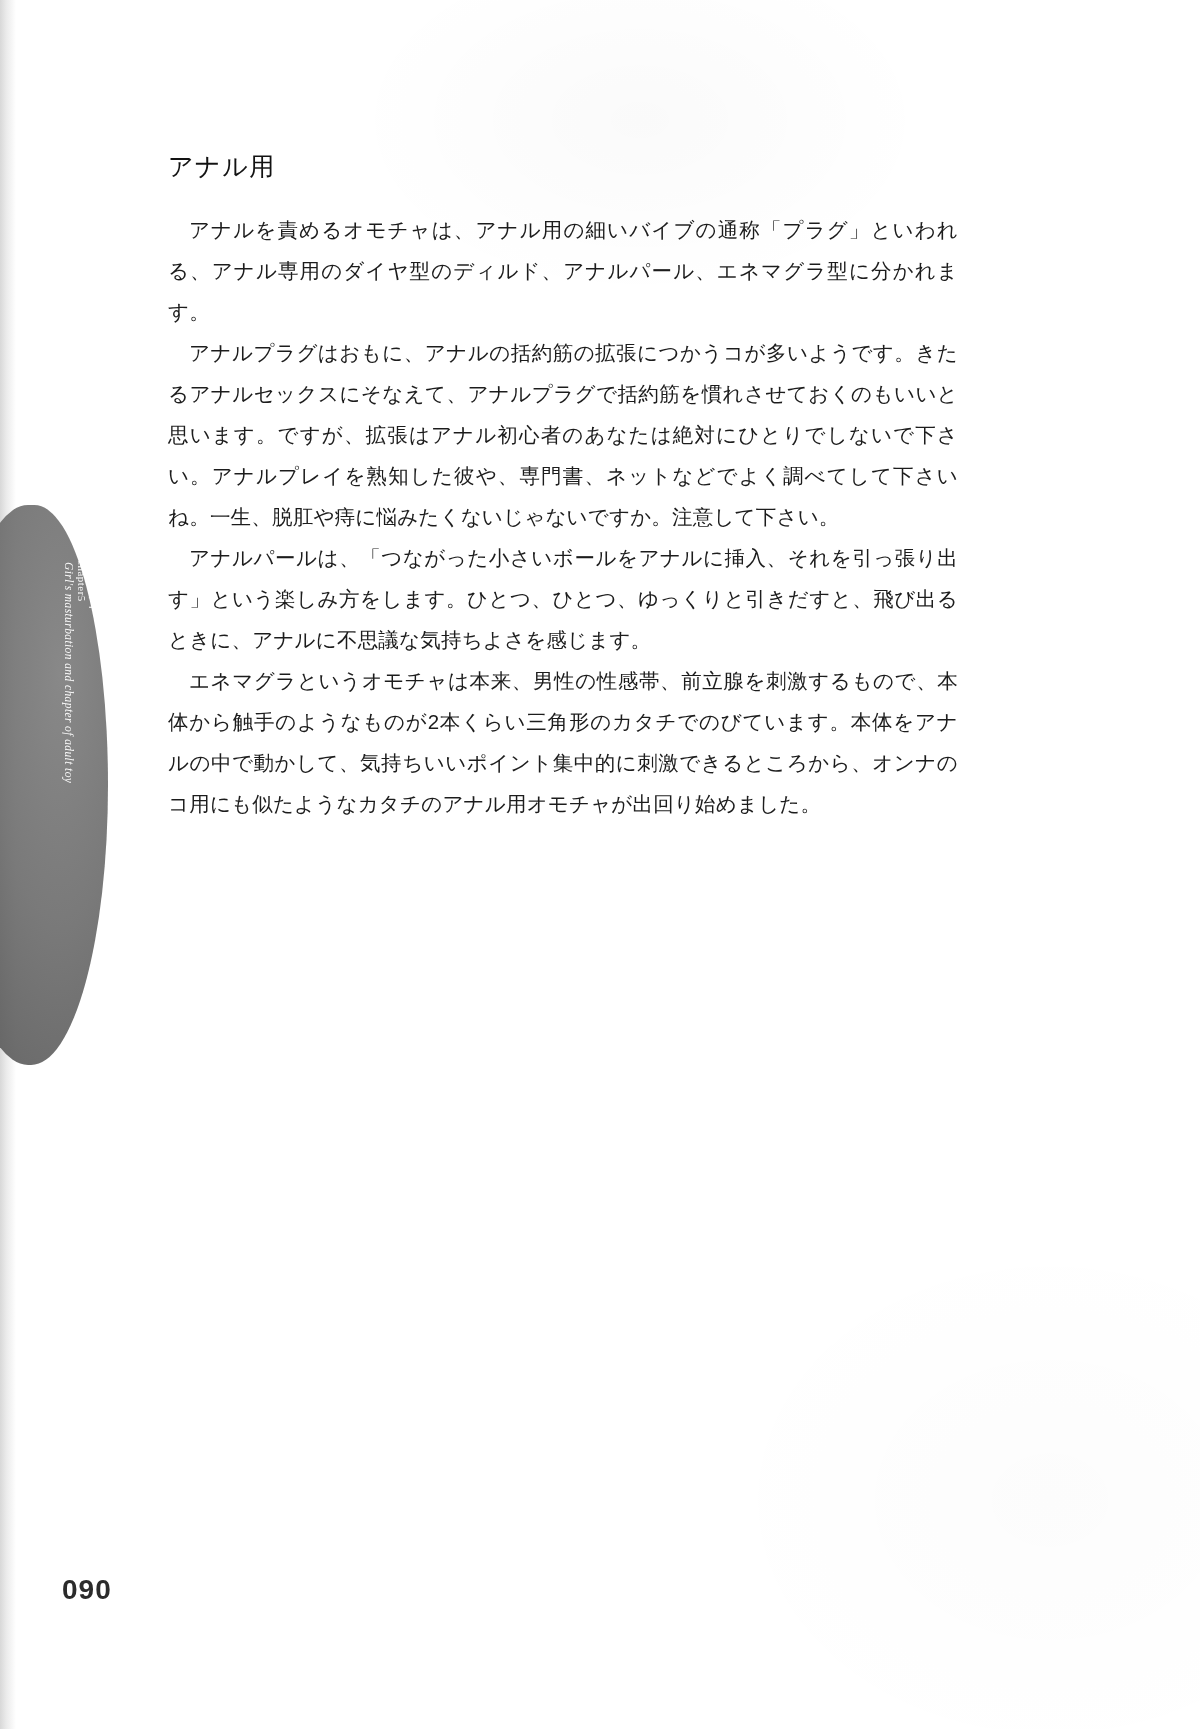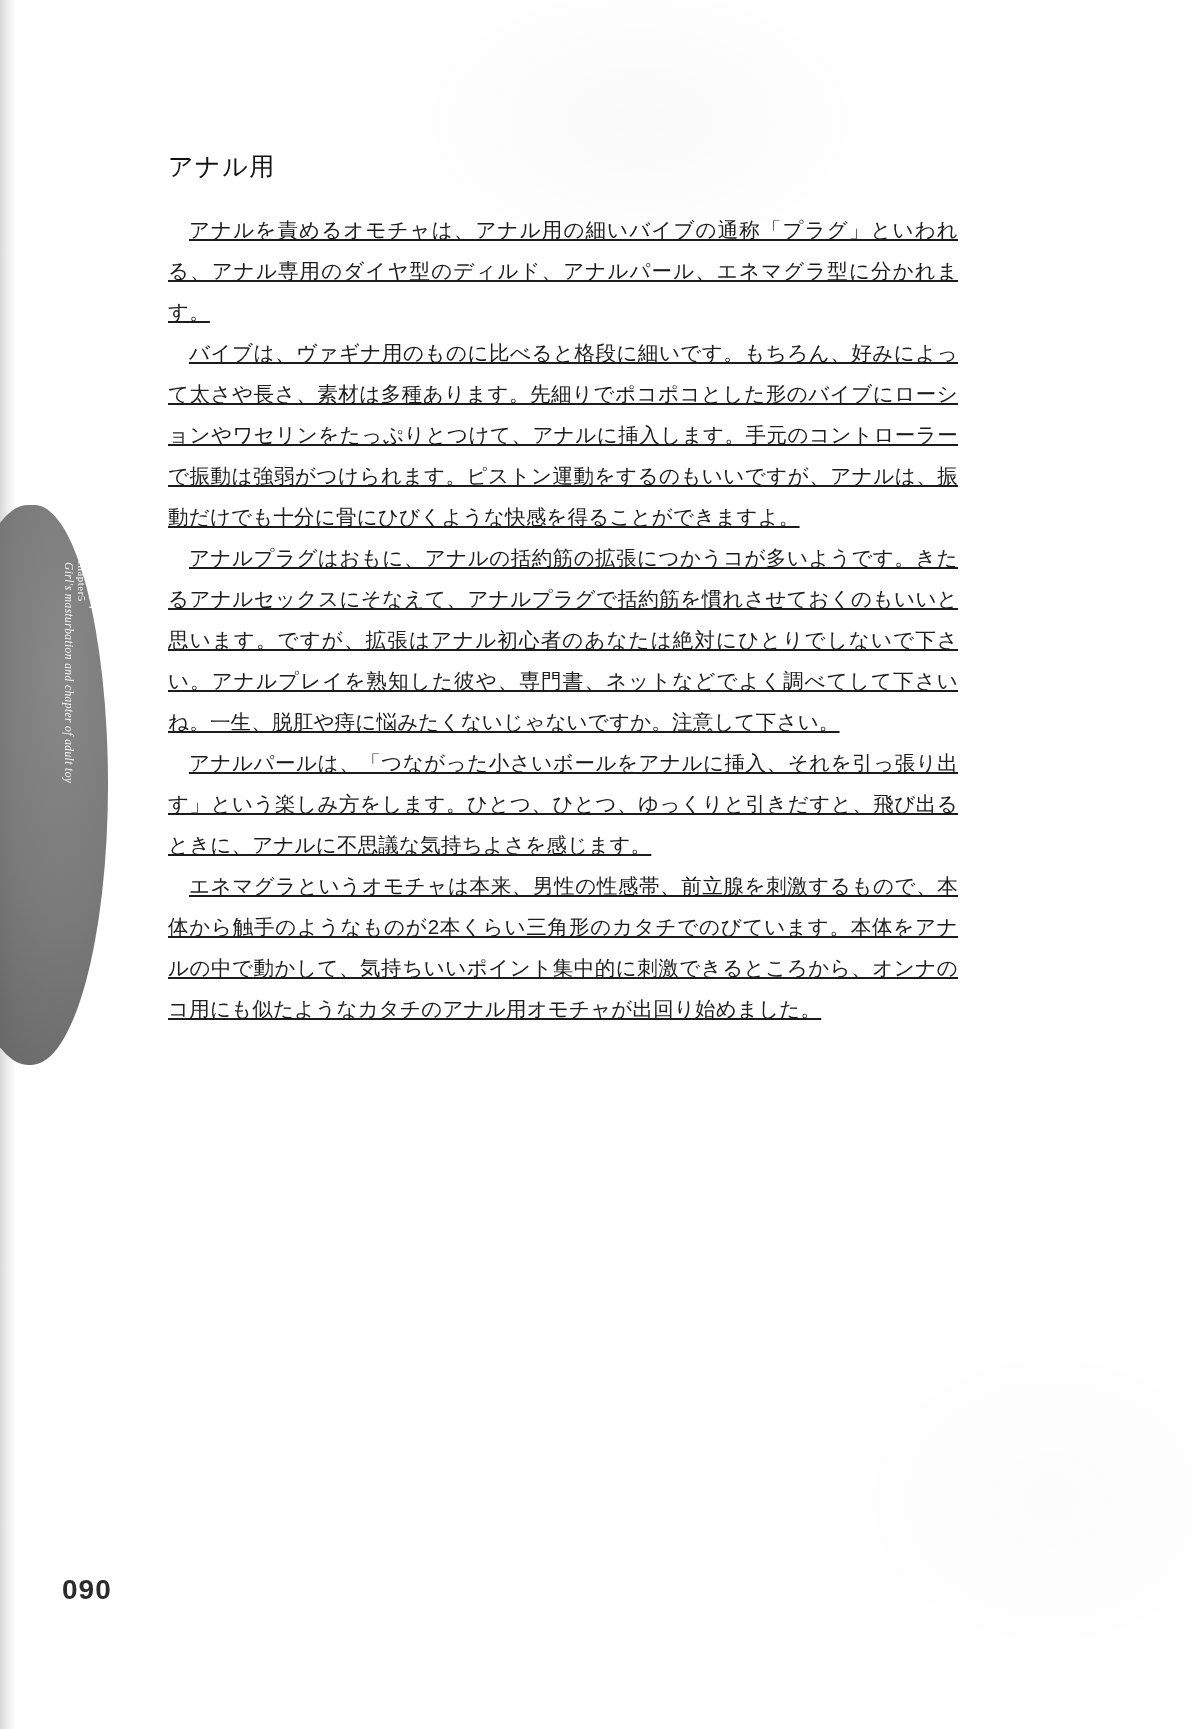--- a/index.html
+++ b/index.html
@@ -111,21 +111,20 @@
   }
   p.body {
     font-size: 20.5px;
     line-height: 41px;
     margin: 0;
     text-align: justify;
     text-justify: inter-character;
     text-indent: 21px;
     letter-spacing: 0.2px;
     color: #1c1c1c;
-    text-decoration: underline;
   }
   p.body + p.body { margin-top: 0; }
 
   
   .folio {
     position: absolute;
     left: 62px;
     top: 1574px;
     font-size: 28px;
     font-weight: 700;
@@ -145,20 +144,19 @@
   <div class="chapter-tab-inner">
     <span class="vtext chapter-title-main">オンナのコのオナニー、オモチャ編</span>
     <span class="vtext chapter-num">第5章</span>
     <span class="vtext chapter-num-en">chapter5</span>
     <span class="vtext chapter-sub-en">Girl's masturbation and chapter of adult toy</span>
   </div>
 
   <div class="content">
     <h2 class="section-heading">アナル用</h2>
     <p class="body">アナルを責めるオモチャは、アナル用の細いバイブの通称「プラグ」といわれる、アナル専用のダイヤ型のディルド、アナルパール、エネマグラ型に分かれます。</p>
-    <p class="body">バイブは、ヴァギナ用のものに比べると格段に細いです。もちろん、好みによって太さや長さ、素材は多種あります。先細りでポコポコとした形のバイブにローションやワセリンをたっぷりとつけて、アナルに挿入します。手元のコントローラーで振動は強弱がつけられます。ピストン運動をするのもいいですが、アナルは、振動だけでも十分に骨にひびくような快感を得ることができますよ。</p>
     <p class="body">アナルプラグはおもに、アナルの括約筋の拡張につかうコが多いようです。きたるアナルセックスにそなえて、アナルプラグで括約筋を慣れさせておくのもいいと思います。ですが、拡張はアナル初心者のあなたは絶対にひとりでしないで下さい。アナルプレイを熟知した彼や、専門書、ネットなどでよく調べてして下さいね。一生、脱肛や痔に悩みたくないじゃないですか。注意して下さい。</p>
     <p class="body">アナルパールは、「つながった小さいボールをアナルに挿入、それを引っ張り出す」という楽しみ方をします。ひとつ、ひとつ、ゆっくりと引きだすと、飛び出るときに、アナルに不思議な気持ちよさを感じます。</p>
     <p class="body">エネマグラというオモチャは本来、男性の性感帯、前立腺を刺激するもので、本体から触手のようなものが2本くらい三角形のカタチでのびています。本体をアナルの中で動かして、気持ちいいポイント集中的に刺激できるところから、オンナのコ用にも似たようなカタチのアナル用オモチャが出回り始めました。</p>
   </div>
 
   <div class="folio">090</div>
 </div>
 
 </body></html>

